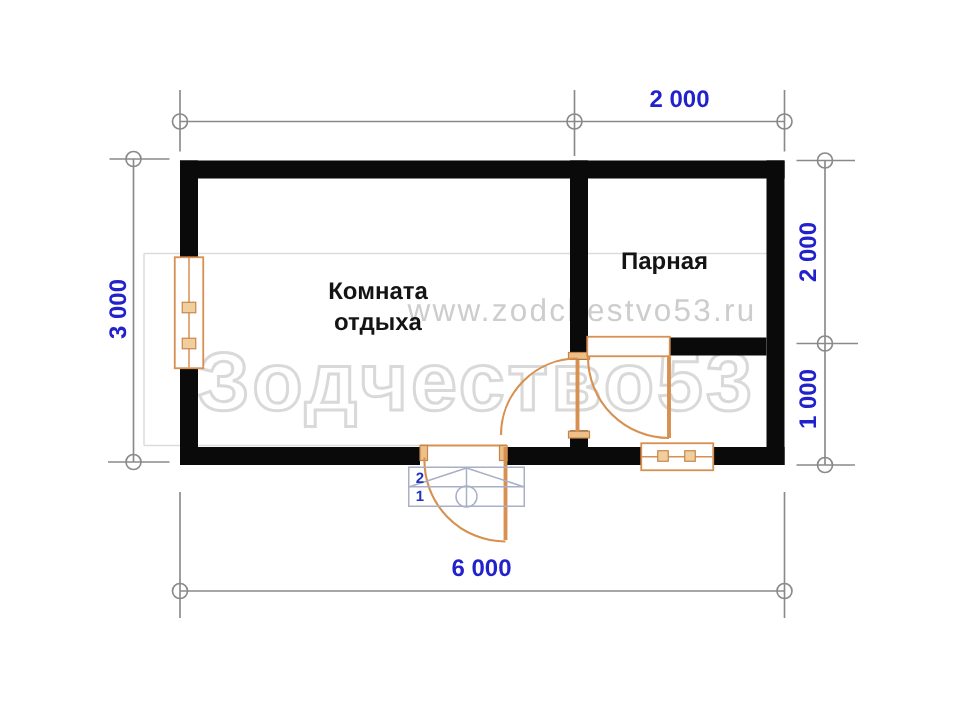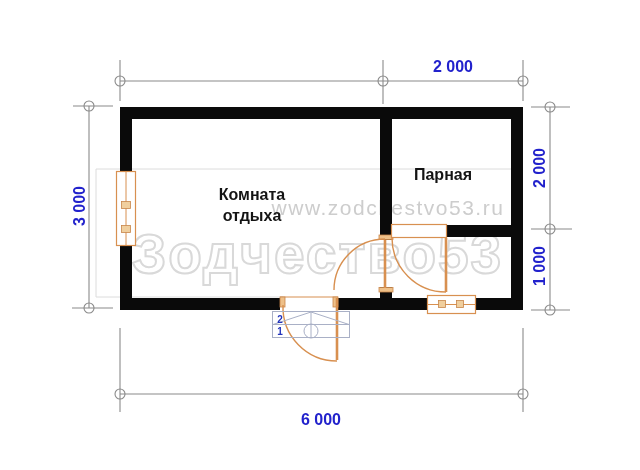--- a/index.html
+++ b/index.html
@@ -115,21 +115,21 @@
       <line x1="428" y1="304.5" x2="475" y2="304.5" stroke="#d89050" stroke-width="1"></line>
       <rect x="438.5" y="300.5" width="7" height="7" fill="#f0cf9e" stroke="#c8854a" stroke-width="0.8"></rect>
       <rect x="456.5" y="300.5" width="7" height="7" fill="#f0cf9e" stroke="#c8854a" stroke-width="0.8"></rect>
     </g>
   </svg>
 
   <div class="dim" style="left:408px;top:58px;width:90px;">2 000</div>
   <div class="dim vert" style="left:35px;top:197px;width:90px;">3 000</div>
   <div class="dim vert" style="left:495px;top:159px;width:90px;">2 000</div>
   <div class="dim vert" style="left:495px;top:257px;width:90px;">1 000</div>
-  <div class="dim" style="left:276px;top:371px;width:90px;margin-top:40px;">6 000</div>
+  <div class="dim" style="left:276px;top:371px;width:90px;">6 000</div>
 
   <div class="label" style="left:192px;top:184px;width:120px;">Комната отдыха</div>
   <div class="label" style="left:388px;top:164px;width:110px;">Парная</div>
 
   <div class="stepnum" style="left:274px;top:315px;">2</div>
   <div class="stepnum" style="left:274px;top:327px;">1</div>
 
 </div>
 
 </body></html>

